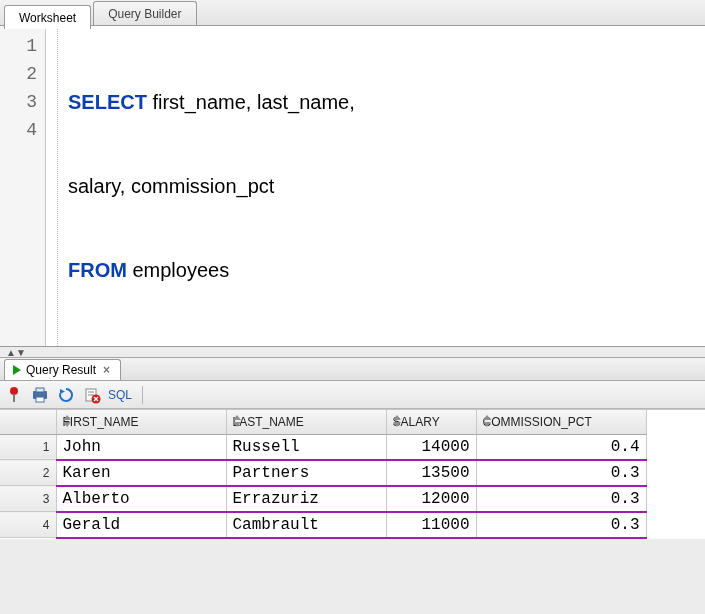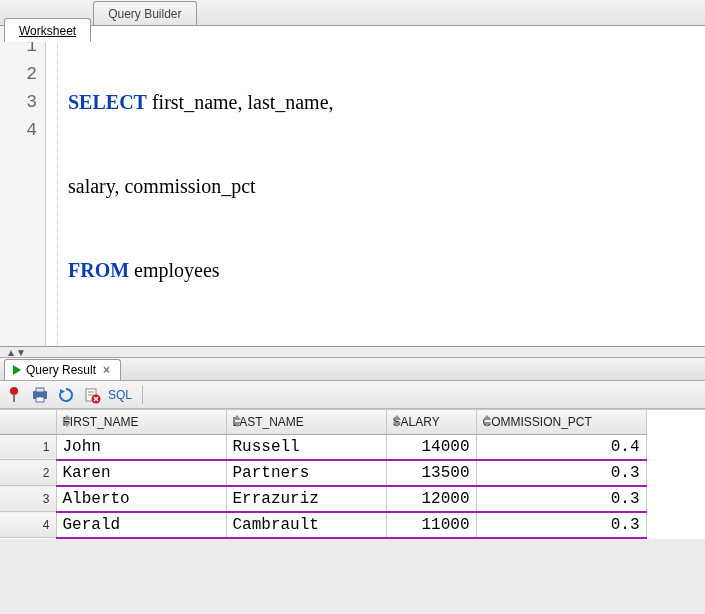--- a/index.html
+++ b/index.html
@@ -27,22 +27,21 @@
     margin-right: 2px;
     border-radius: 3px 3px 0 0;
     background: linear-gradient(#f6f6f6, #e5e5e5);
     color: #444;
     cursor: default;
   }
   .top-tab.active {
     background: #fff;
     color: #000;
     position: relative;
-    top: 17px;
-    text-decoration: underline;
+    top: 4px;
   }
   
   .editor {
     display: flex;
     background: #fff;
     border-bottom: 1px solid #9a9a9a;
   }
   .gutter {
     width: 46px;
     background: #f5f5f5;
@@ -54,21 +53,21 @@
     color: #6a6a6a;
     line-height: 28px;
   }
   .gutter2 {
     width: 12px;
     border-right: 1px dotted #bdbdbd;
   }
   .code {
     flex: 1;
     padding: 6px 6px 6px 10px;
-    font-family: Liberation Serif, serif;
+    font-family: Liberation Sans, sans-serif;
     font-size: 20px;
     line-height: 28px;
     white-space: pre;
   }
   .code-line { height: 28px; }
   .kw { color: #0a3fb3; font-weight: bold; }
   .line4 { background: #fffbd8; }
   .cursor {
     display: inline-block;
     width: 1px; height: 22px;

